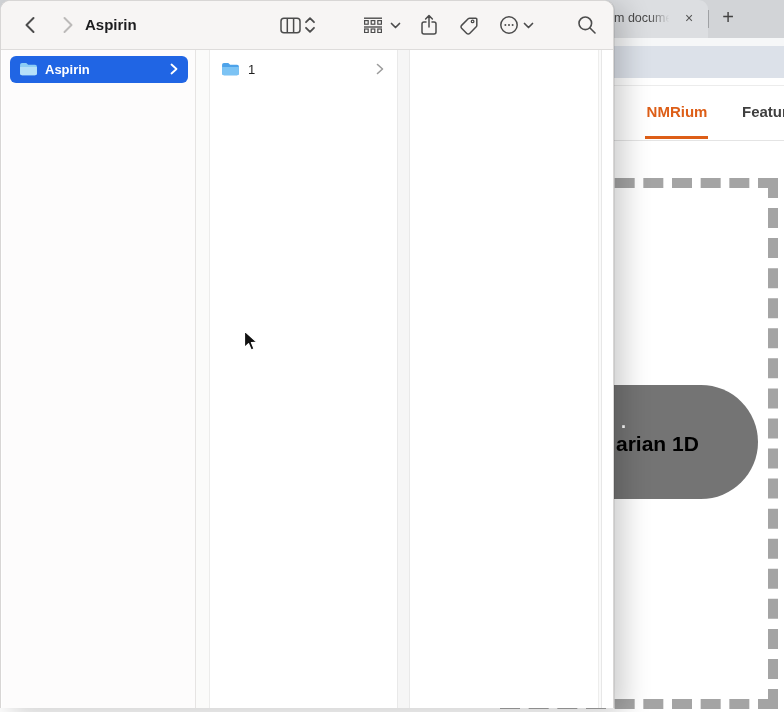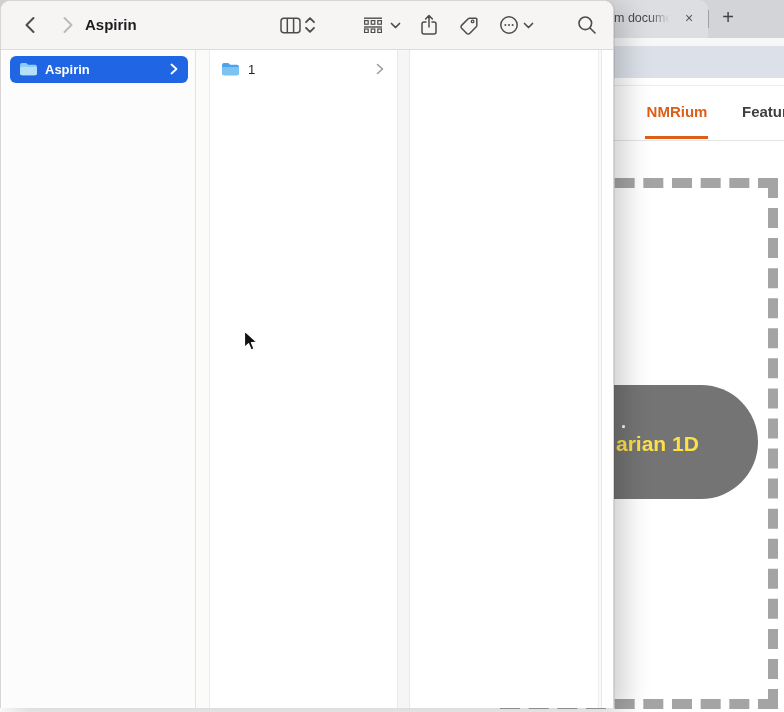--- a/index.html
+++ b/index.html
@@ -21,21 +21,21 @@
   .url-band{position:absolute;left:0;top:46px;width:784px;height:32px;background:#dce1e9;}
   .page{position:absolute;left:0;top:78px;width:784px;height:634px;background:#ffffff;}
   .page-topline{position:absolute;left:0;top:7px;width:784px;height:1px;background:#ececec;}
   .nav-tab-nmrium{position:absolute;left:645px;top:25px;width:64px;text-align:center;font-size:15px;font-weight:700;color:var(--nmrium_orange,#dd5e17);}
   .nav-underline{position:absolute;left:645px;top:58px;width:63px;height:3px;background:var(--nmrium_orange,#dd5e17);}
   .nav-tab-features{position:absolute;left:742px;top:25px;font-size:15px;font-weight:700;color:#3f3f3f;white-space:nowrap;}
   .nav-bottomline{position:absolute;left:598px;top:62px;width:186px;height:1px;background:#e4e4e4;}
   .dropzone{position:absolute;left:500px;top:100px;width:278px;height:531px;border:10px dashed var(--dash_gray,#a4a4a4);background:#ffffff;box-sizing:border-box;}
   .import-btn{position:absolute;left:470px;top:307px;width:288px;height:114px;background:var(--button_gray,#747474);border-radius:57px;}
   .import-btn .dot{position:absolute;left:151px;top:32px;font-size:18px;line-height:10px;font-weight:700;color:#ffffff;}
-  .import-btn .lbl{position:absolute;left:146px;top:47px;font-size:21px;font-weight:700;color:#fde047;white-space:nowrap;}
+  .import-btn .lbl{position:absolute;left:146px;top:47px;font-size:21px;font-weight:700;color:#000000;white-space:nowrap;}
   
   .finder{
     position:absolute;left:0;top:0;width:614px;height:708px;background:#ffffff;
     border-radius:10px 10px 0 0;
     box-shadow:10px 6px 28px rgba(0,0,0,.20),1px 0 0 rgba(0,0,0,.07);
     border:1px solid #d8d6d5;border-bottom:none;box-sizing:border-box;
   }
   .toolbar{position:relative;height:48px;background:#f7f5f4;border-bottom:1px solid #dedcdb;border-radius:9px 9px 0 0;}
   .tb{position:absolute;top:0;height:48px;display:flex;align-items:center;justify-content:center;}
   .tb svg{display:block;}

